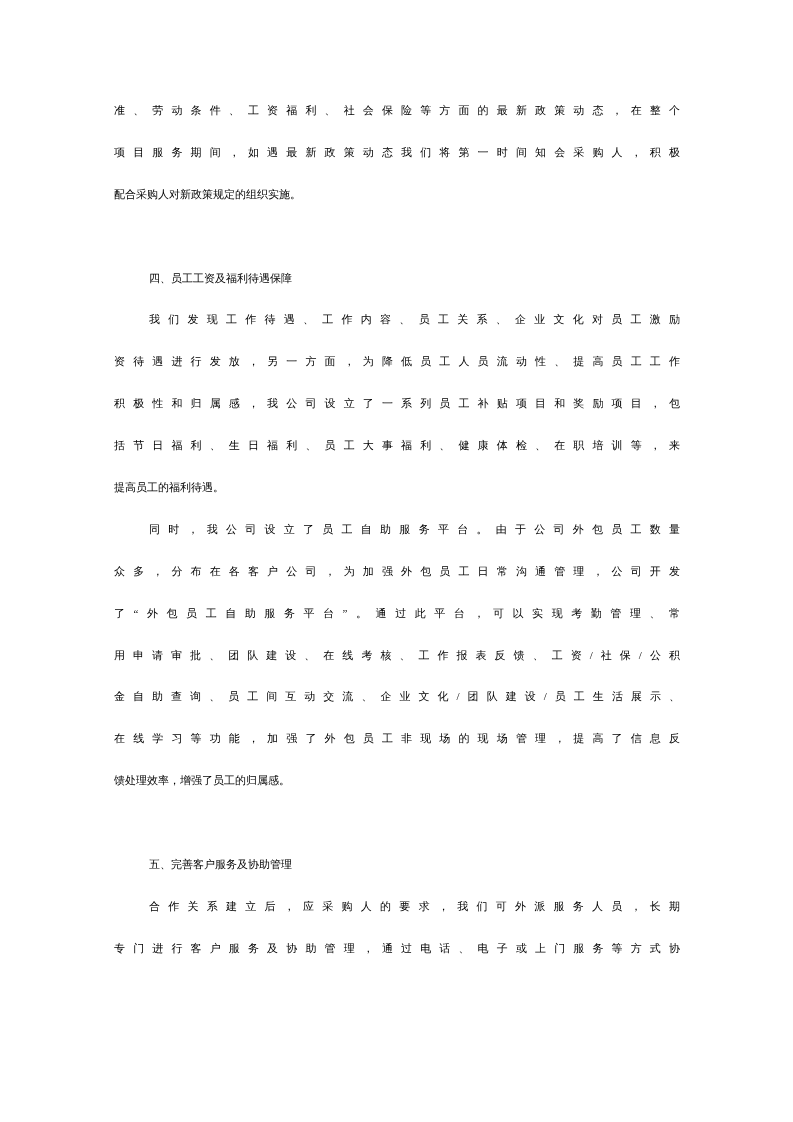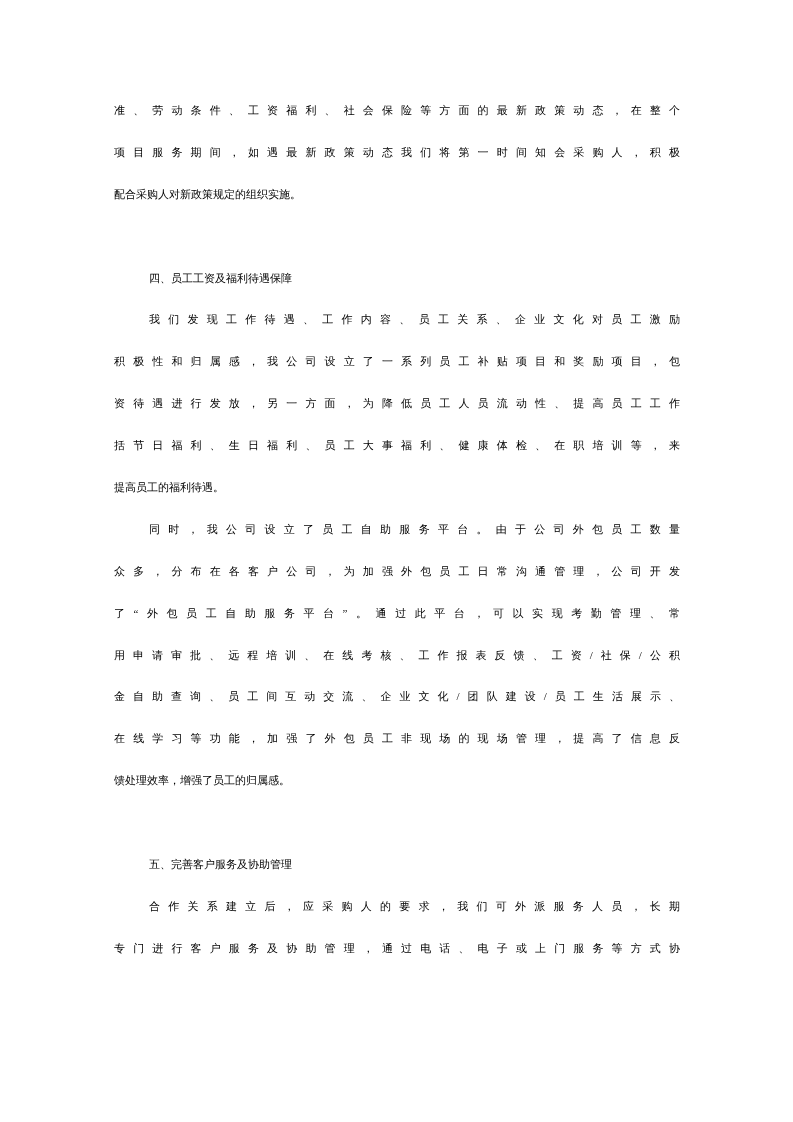--- a/index.html
+++ b/index.html
@@ -61,28 +61,28 @@
 <body>
 
 <div class="page">
   <div class="content">
       <div class="line full">准、劳动条件、工资福利、社会保险等方面的最新政策动态，在整个</div>
       <div class="line full">项目服务期间，如遇最新政策动态我们将第一时间知会采购人，积极</div>
       <div class="line last">配合采购人对新政策规定的组织实施。</div>
       <div class="line blank"></div>
       <div class="line heading">四、员工工资及福利待遇保障</div>
       <div class="line indent-full">我们发现工作待遇、工作内容、员工关系、企业文化对员工激励</div>
+      <div class="line full">资待遇进行发放，另一方面，为降低员工人员流动性、提高员工工作</div>
       <div class="line full">积极性和归属感，我公司设立了一系列员工补贴项目和奖励项目，包</div>
-      <div class="line full">资待遇进行发放，另一方面，为降低员工人员流动性、提高员工工作</div>
       <div class="line full">括节日福利、生日福利、员工大事福利、健康体检、在职培训等，来</div>
       <div class="line last">提高员工的福利待遇。</div>
       <div class="line indent-full">同时，我公司设立了员工自助服务平台。由于公司外包员工数量</div>
       <div class="line full">众多，分布在各客户公司，为加强外包员工日常沟通管理，公司开发</div>
       <div class="line full">了“外包员工自助服务平台”。通过此平台，可以实现考勤管理、常</div>
-      <div class="line full">用申请审批、远程培训、在线考核、工作报表反馈、工资/社保/公积</div>
+      <div class="line full">用申请审批、团队建设、在线考核、工作报表反馈、工资/社保/公积</div>
       <div class="line full">金自助查询、员工间互动交流、企业文化/团队建设/员工生活展示、</div>
       <div class="line full">在线学习等功能，加强了外包员工非现场的现场管理，提高了信息反</div>
       <div class="line last">馈处理效率，增强了员工的归属感。</div>
       <div class="line blank"></div>
       <div class="line heading">五、完善客户服务及协助管理</div>
       <div class="line indent-full">合作关系建立后，应采购人的要求，我们可外派服务人员，长期</div>
       <div class="line full">专门进行客户服务及协助管理，通过电话、电子或上门服务等方式协</div>
     </div>
 </div>
 

